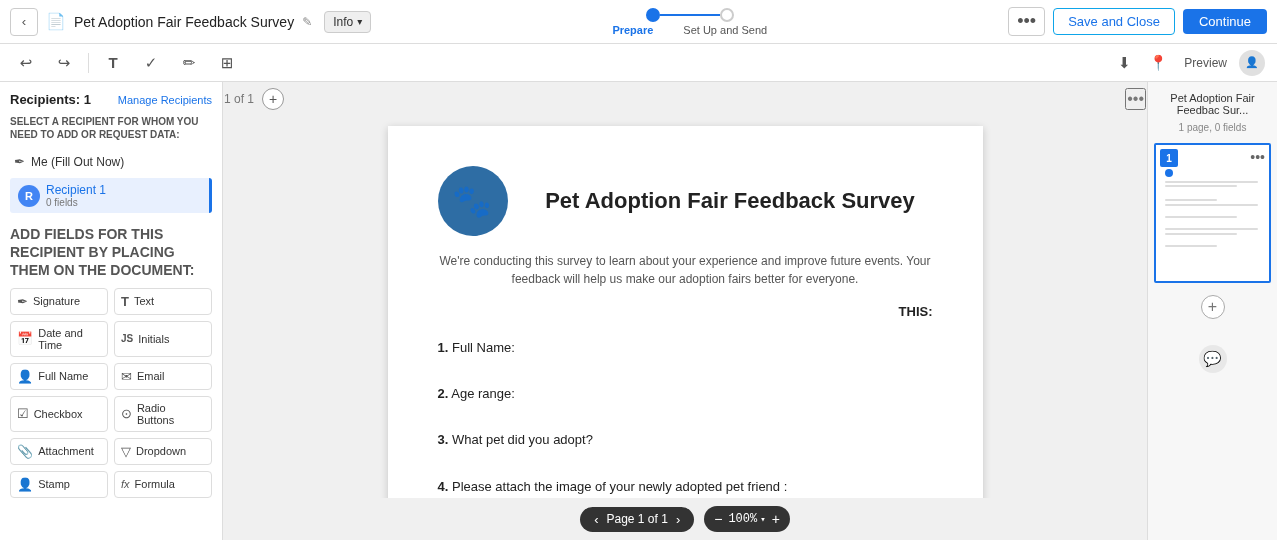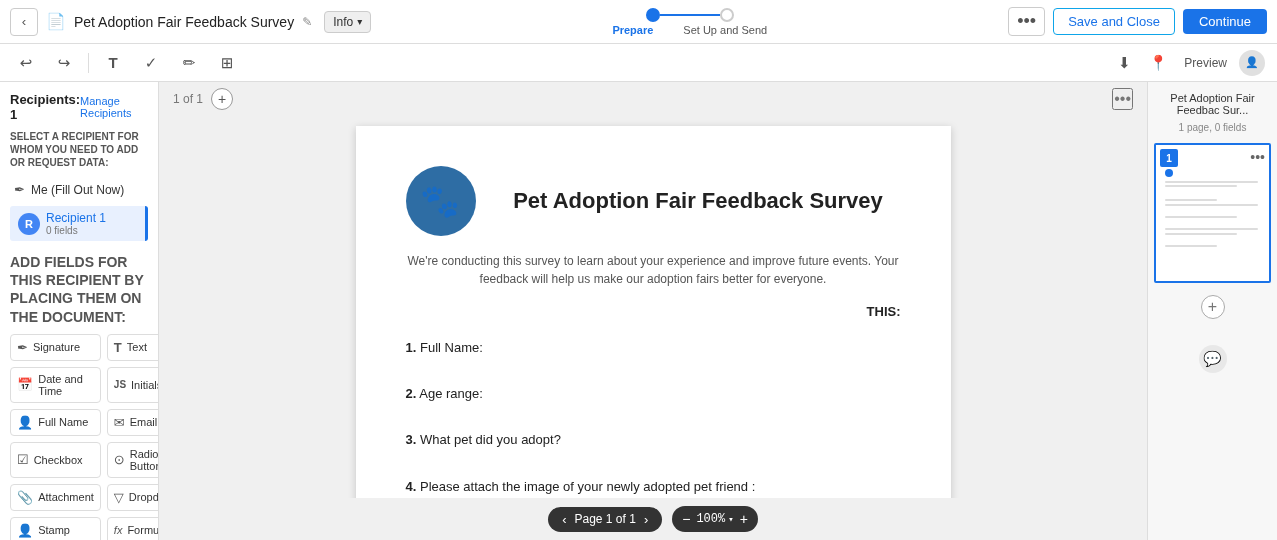--- a/index.html
+++ b/index.html
@@ -28,42 +28,42 @@
     .toolbar { display: flex; align-items: center; background: #fff; border-bottom: 1px solid #ddd; height: 38px; padding: 0 12px; gap: 10px; }
     .toolbar-btn { width: 28px; height: 28px; border: none; background: transparent; cursor: pointer; display: flex; align-items: center; justify-content: center; font-size: 15px; color: #555; border-radius: 3px; }
     .toolbar-divider { width: 1px; height: 20px; background: #ddd; }
     .toolbar-right { margin-left: auto; display: flex; align-items: center; gap: 6px; }
     .toolbar-icon-btn { width: 28px; height: 28px; border: none; background: transparent; cursor: pointer; display: flex; align-items: center; justify-content: center; font-size: 15px; color: #555; border-radius: 3px; }
 
     
     .main { display: flex; height: calc(540px - 82px); }
 
     
-    .sidebar { width: 159px; background: #fff; border-right: 1px solid #ddd; display: flex; flex-direction: column; overflow-y: auto; padding: 10px; flex-shrink: 0; }
+    .sidebar { width: 223px; background: #fff; border-right: 1px solid #ddd; display: flex; flex-direction: column; overflow-y: auto; padding: 10px; flex-shrink: 0; }
     .sidebar-recipients-row { display: flex; align-items: center; justify-content: space-between; margin-bottom: 8px; }
     .sidebar-recipients-label { font-size: 13px; font-weight: 600; color: #222; }
     .sidebar-manage-link { font-size: 11px; color: #1a73e8; cursor: pointer; }
     .sidebar-select-label { font-size: 10px; color: #555; font-weight: 600; margin-bottom: 8px; line-height: 1.3; }
     .sidebar-me-item { display: flex; align-items: center; gap: 6px; padding: 5px 4px; cursor: pointer; border-radius: 3px; margin-bottom: 4px; }
     .sidebar-me-icon { font-size: 13px; color: #555; }
     .sidebar-me-label { font-size: 12px; color: #333; }
     .sidebar-recipient-item { display: flex; align-items: center; gap: 6px; padding: 5px 8px; cursor: pointer; border-radius: 3px; background: #e8f0fe; border-right: 3px solid #1a73e8; margin-bottom: 4px; }
     .sidebar-recipient-avatar { width: 22px; height: 22px; border-radius: 50%; background: #4285f4; display: flex; align-items: center; justify-content: center; font-size: 11px; color: #fff; font-weight: 600; }
     .sidebar-recipient-info { display: flex; flex-direction: column; }
     .sidebar-recipient-name { font-size: 12px; color: #1a73e8; font-weight: 500; }
     .sidebar-recipient-fields { font-size: 10px; color: #777; }
     .sidebar-add-label { font-size: 14px; color: #555; font-weight: 600; margin: 8px 0 8px; line-height: 1.3; }
     .fields-grid { display: grid; grid-template-columns: 1fr 1fr; gap: 6px; }
     .field-item { display: flex; align-items: center; gap: 5px; border: 1px solid #ddd; border-radius: 4px; padding: 5px 6px; cursor: grab; background: #fff; }
     .field-label { font-size: 11px; color: #333; }
     .field-icon { font-size: 13px; color: #555; }
 
     
     .canvas-area { flex: 1; display: flex; flex-direction: column; overflow: hidden; background: #f0f0f0; position: relative; }
-    .canvas-topbar { display: flex; align-items: center; justify-content: space-between; padding: 6px 14px; background: #f0f0f0; font-size: 12px; color: #777; }
+    .canvas-topbar { display: flex; align-items: center; justify-content: space-between; padding: 6px 1px; background: #f0f0f0; font-size: 12px; color: #777; }
     .canvas-topbar-left { display: flex; align-items: center; gap: 8px; }
     .canvas-add-btn { width: 22px; height: 22px; border-radius: 50%; border: 1px solid #999; background: #fff; display: flex; align-items: center; justify-content: center; cursor: pointer; font-size: 14px; color: #555; }
     .canvas-more-btn { font-size: 16px; color: #777; cursor: pointer; }
     .canvas-scroll { flex: 1; overflow-y: auto; display: flex; justify-content: center; padding: 10px 0; }
     .document-page { width: 595px; background: #fff; box-shadow: 0 2px 8px rgba(0,0,0,0.18); position: relative; min-height: 700px; padding: 40px 50px; }
     .doc-header { display: flex; align-items: center; gap: 20px; margin-bottom: 16px; }
     .doc-paw-circle { width: 70px; height: 70px; border-radius: 50%; background: #2e6da4; display: flex; align-items: center; justify-content: center; font-size: 32px; flex-shrink: 0; }
     .doc-title { font-size: 22px; font-weight: 600; color: #222; text-align: center; flex: 1; }
     .doc-subtitle { font-size: 12px; color: #555; text-align: center; line-height: 1.5; margin-bottom: 16px; }
     .doc-date-row { text-align: right; font-size: 13px; font-weight: 600; color: #222; margin-bottom: 20px; }

